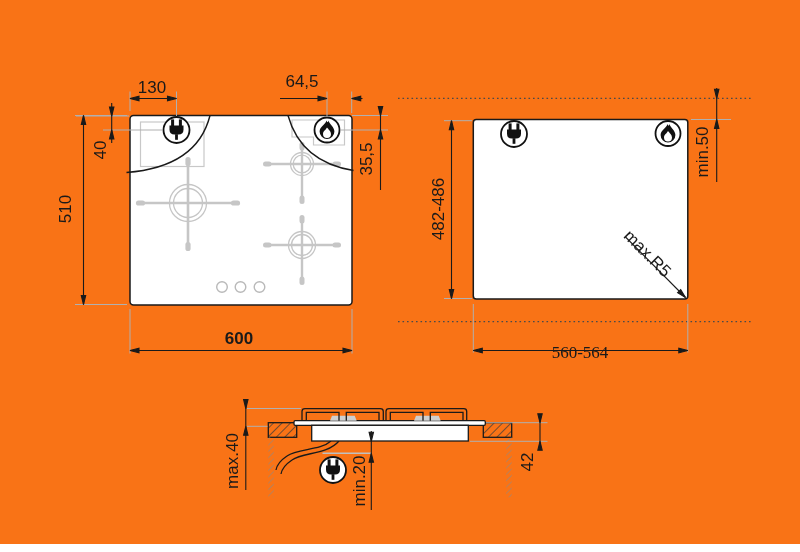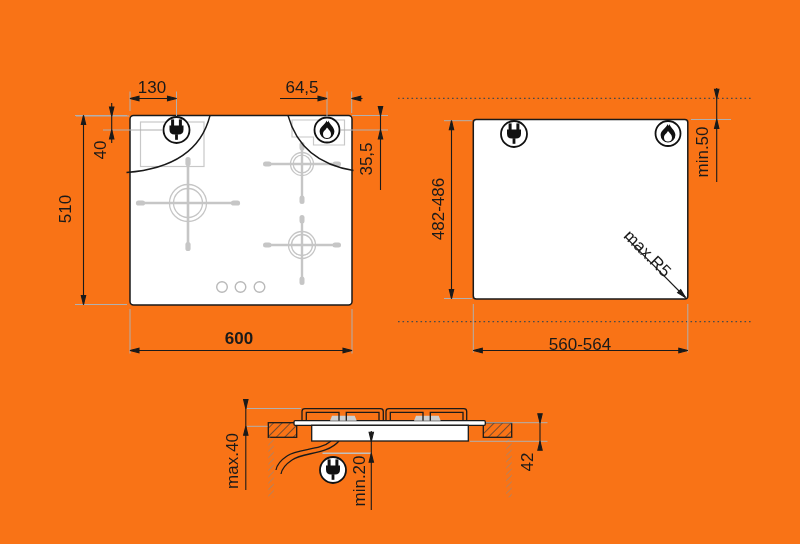--- a/index.html
+++ b/index.html
@@ -206,26 +206,26 @@
       <polygon points="245.8,408.5 243.6,399.5 248,399.5"></polygon>
           <polygon points="245.8,426.3 243.6,435.3 248,435.3"></polygon>
       <line x1="540" y1="414" x2="540" y2="450"></line>
       <polygon points="540,422.7 537.8,413.7 542.2,413.7"></polygon>
           <polygon points="540,441.3 537.8,450.3 542.2,450.3"></polygon>
     </g>
   </g>
 </svg>
 
 <div class="lbl" style="left:112px;top:78px;">130</div>
-<div class="lbl" style="left:262px;top:78px;">64,5</div>
+<div class="lbl" style="left:262px;top:72px;">64,5</div>
 <div class="lbl rot" style="left:61px;top:140px;">40</div>
 <div class="lbl rot" style="left:327px;top:149px;">35,5</div>
 <div class="lbl rot" style="left:26px;top:199px;">510</div>
 <div class="lbl" style="left:199px;top:329px;font-weight:bold;">600</div>
 <div class="lbl rot" style="left:399px;top:199px;">482-486</div>
-<div class="lbl" style="left:540px;top:335px;">560-564</div>
+<div class="lbl" style="left:540px;top:343px;font-family:Liberation Serif, serif;">560-564</div>
 <div class="lbl rot" style="left:663px;top:142px;">min.50</div>
 <div class="lbl rot45" style="left:607px;top:244px;">max.R5</div>
 <div class="lbl rot" style="left:193px;top:451px;">max.40</div>
 <div class="lbl rot" style="left:320px;top:471px;">min.20</div>
 <div class="lbl rot" style="left:488px;top:452px;">42</div>
 
 </div>
 
 </body></html>

